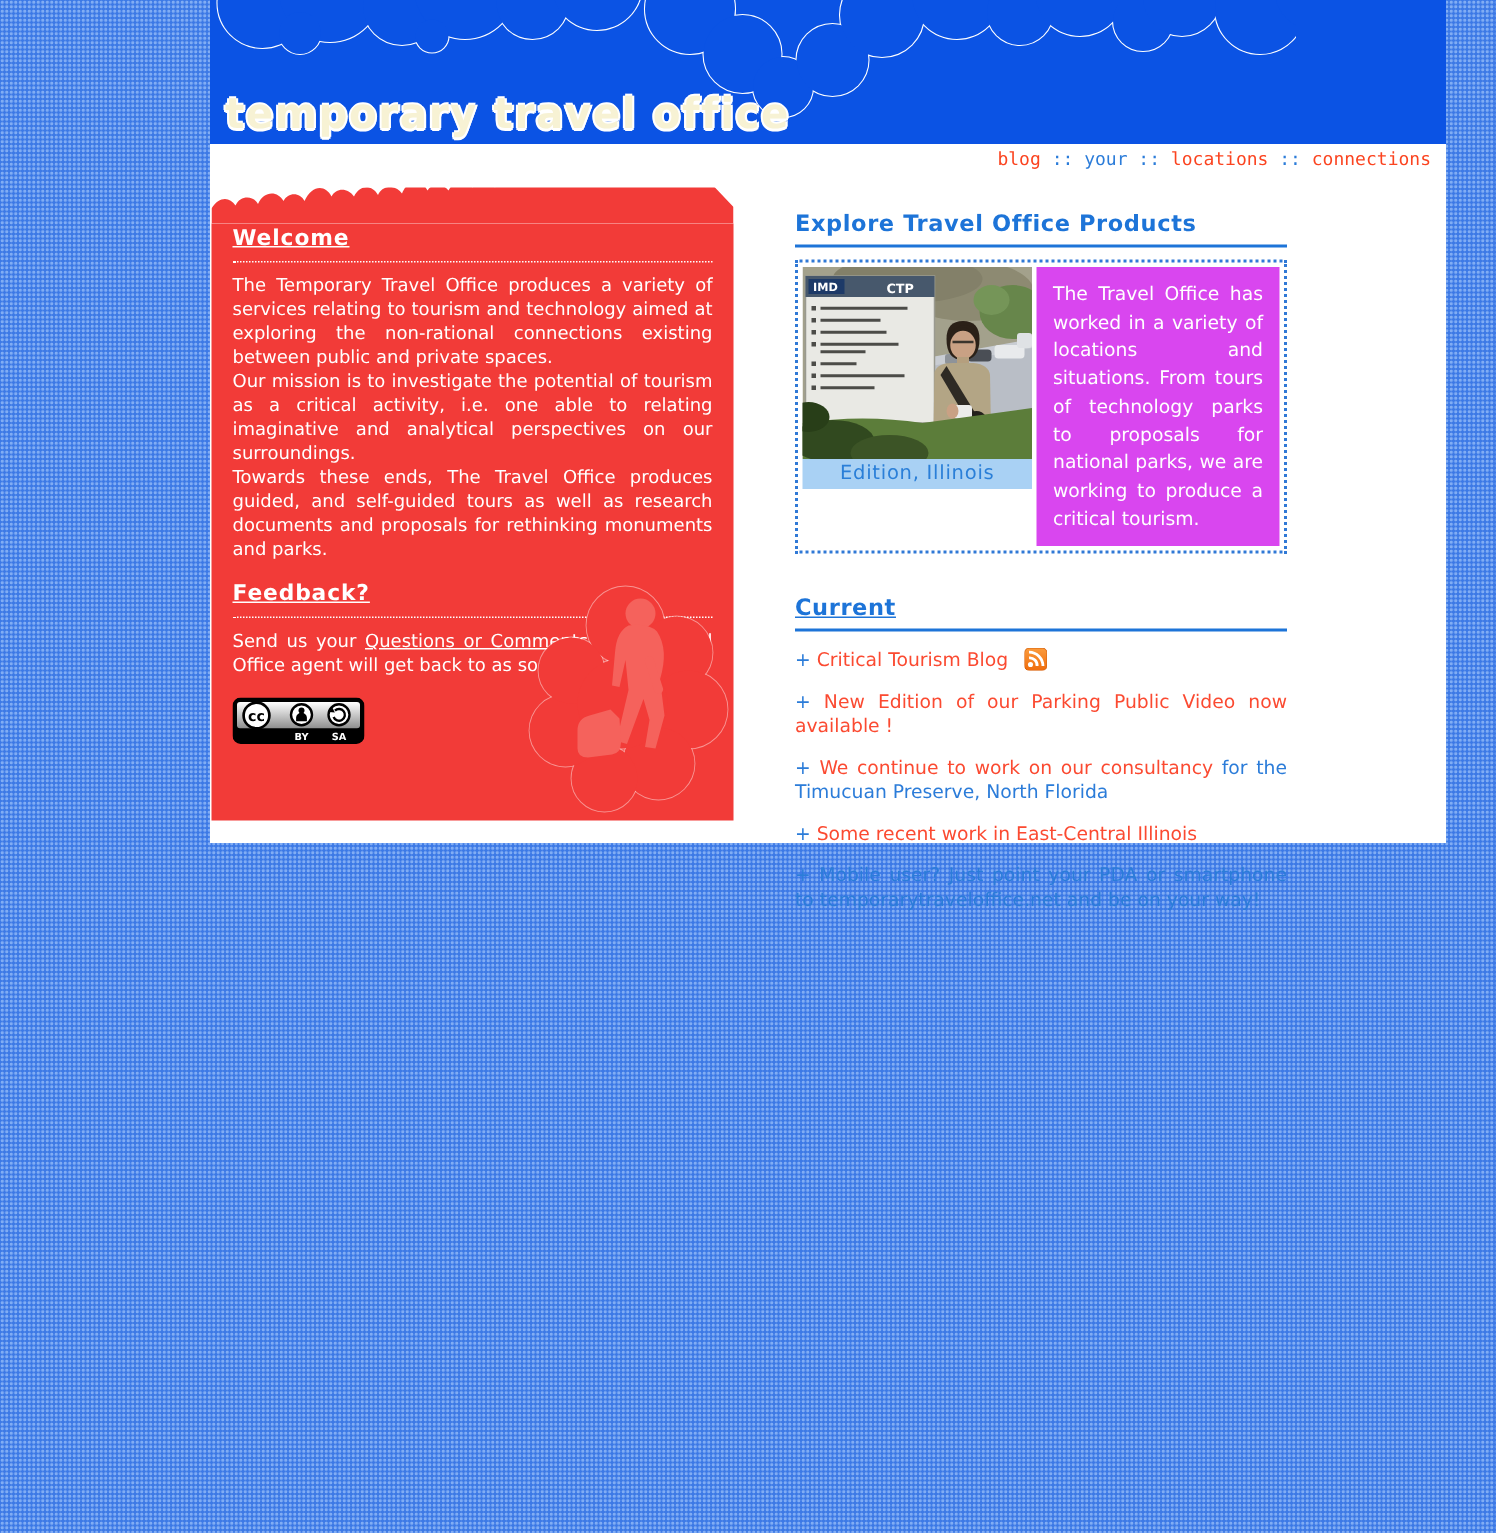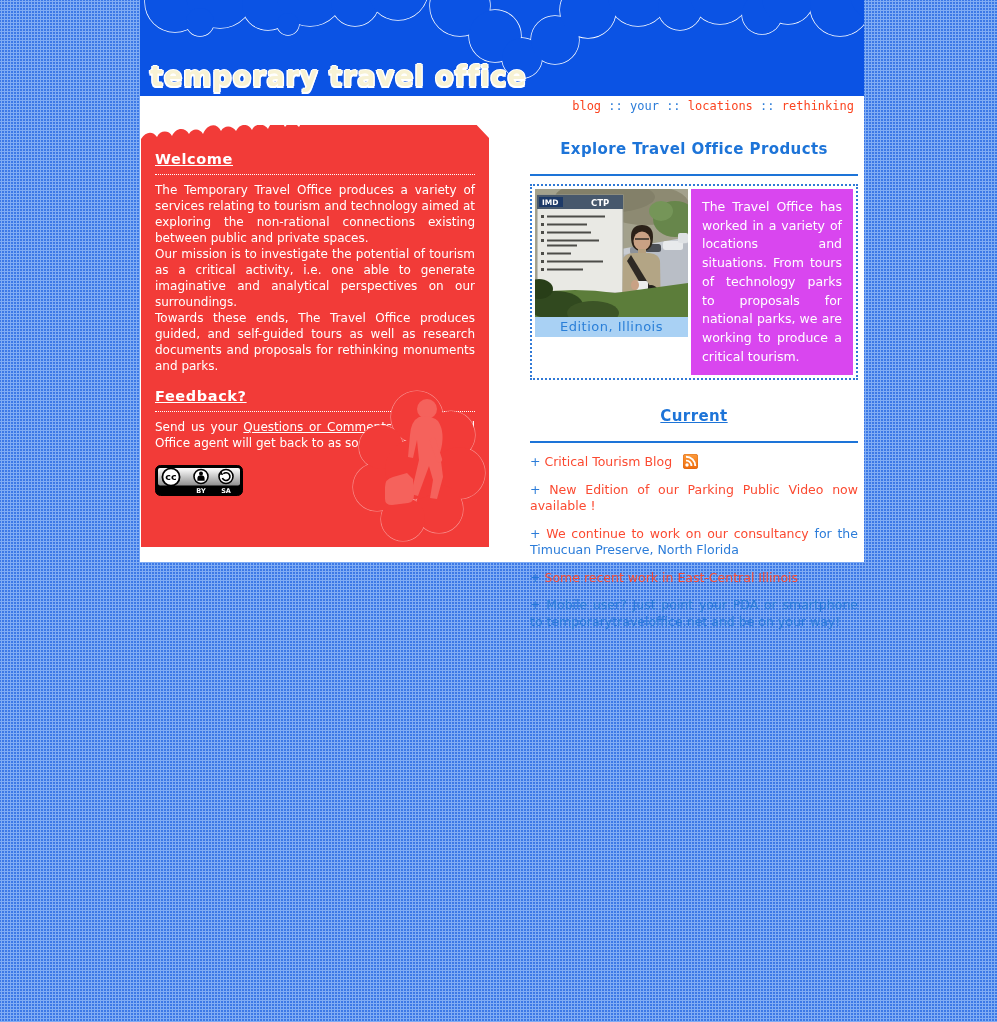--- a/index.html
+++ b/index.html
@@ -4,21 +4,21 @@
 <style>
   * { box-sizing: border-box; }
   html,body { margin:0; padding:0; }
   body {
     width:997px; height:1022px;
     font-family:"DejaVu Sans", sans-serif;
     background-color:#3c79e6;
     background-image: radial-gradient(circle, rgba(185,215,255,.55) 1px, transparent 1.3px);
     background-size:3px 3px;
   }
-  .site { width:724px; margin-left:140px;border-radius:28px; }
+  .site { width:824px; margin-left:140px;border-radius:28px; }
 
   
   .header { position:relative; height:96px; background:#0b53e4; overflow:hidden; }
   .header svg.clouds { position:absolute; top:0; left:0; }
   .logo {
     position:absolute; left:10px; bottom:4px;
     font-size:27px; font-weight:bold; letter-spacing:1px;
     color:#f7f2d4;
     text-shadow:-1.4px 0 0 #fff, 1.4px 0 0 #fff, 0 -1.4px 0 #fff, 0 1.6px 0 #fff, 1px 1px 0 #fff, -1px 1px 0 #fff;
     transform:scaleY(1.05);
@@ -50,22 +50,22 @@
   .red-body h2.fb { margin-top:12px; }
   .red-body p { margin:0; color:#fff; font-size:12px; line-height:16px; text-align:justify; }
   .red-body p.first { margin-top:7px; }
   .red-body a.white-link { color:#fff; text-decoration:underline; cursor:pointer; }
   .cc-badge { margin-top:14px; display:inline-block; cursor:pointer; }
   .watermark { position:absolute; right:-8px; top:228px; pointer-events:none; }
 
   
   .right-col { position:absolute; left:390px; top:22px; width:328px; }
   .right-col h2 {
-    margin:0 0 8px; padding-bottom:16px; font-size:15px; letter-spacing:.4px;
-    color:#1d74d8; border-bottom:2px solid #1d74d8;text-align:center;
+    margin:0 0 8px; padding-bottom:5px; font-size:15px; letter-spacing:.4px;
+    color:#1d74d8; border-bottom:2px solid #1d74d8;
   }
   .product-box {
     border:2px dotted #3079d6; padding:3px; display:flex; align-items:stretch;
   }
   .photo-wrap { width:153px; display:flex; flex-direction:column; cursor:pointer; }
   .photo-wrap svg { display:block; }
   .caption {
     height:20px; background:#a9d1f4; color:#2a7fd8;
     font-size:13px; line-height:20px; text-align:center; letter-spacing:.5px;
   }
@@ -128,21 +128,21 @@
           <circle cx="580" cy="-6" r="30"></circle>
         <circle cx="622" cy="14" r="20"></circle>
           <circle cx="648" cy="-2" r="26"></circle>
           <circle cx="700" cy="6" r="30"></circle>
         <circle cx="736" cy="-6" r="26"></circle>
       </g>
     </svg>
     <div class="logo">temporary travel office</div>
   </header>
 
-  <nav class="nav" id="main-nav"><a class="nav-link c-orange">blog</a><span class="sep"> :: </span><a class="nav-link c-blue">your</a><span class="sep"> :: </span><a class="nav-link c-orange">locations</a><span class="sep"> :: </span><a class="nav-link c-orange">rethinking</a></nav>
+  <nav class="nav" id="main-nav"><a class="nav-link c-orange">blog</a><span class="sep"> :: </span><a class="nav-link c-blue">your</a><span class="sep"> :: </span><a class="nav-link c-orange">locations</a><span class="sep"> :: </span><a class="nav-link c-orange">connections</a></nav>
 
   <div class="content">
 
     <aside class="red-panel">
       <svg class="bumps" width="348" height="24" viewBox="0 0 348 24" preserveAspectRatio="none">
         <path fill="#f23b38" d="M0,24 L0,14
           c5,-8 12,-8 16,-2 c3,-7 12,-7 15,-1 c4,-9 13,-9 17,-2 c3,-6 11,-6 14,0
           c5,-11 14,-11 18,-3 c3,-6 11,-6 15,0 c4,-8 12,-8 16,-1 c3,-7 12,-7 16,-1
           c4,-10 13,-10 17,-2 c3,-5 10,-5 14,0 c4,-8 12,-8 16,-2 c3,-6 11,-6 15,0
           c4,-9 12,-9 16,-2 c3,-6 11,-6 15,1 c4,-8 12,-8 16,-1 c3,-7 11,-7 15,0
@@ -174,21 +174,21 @@
           <g fill="#f5625c">
             <circle cx="80" cy="32" r="10"></circle>
             <path d="M72,40 q-8,4 -9,18 l-2,22 5,1 4,-18 2,20 -8,34 7,2 11,-30 4,14 -3,18 7,1 6,-22 -3,-24 q6,-20 -2,-32 q-6,-6 -19,-4 z"></path>
             <path d="M60,96 l-14,4 q-8,2 -8,10 l0,12 q0,6 7,6 l16,-2 q6,-1 6,-8 l-1,-16 z"></path>
             <rect x="86" y="60" width="6" height="26" rx="3" transform="rotate(-18 89 73)"></rect>
           </g>
         </svg>
 
         <h2>Welcome</h2>
         <p class="first">The Temporary Travel Office produces a variety of services relating to tourism and technology aimed at exploring the non-rational connections existing between public and private spaces.</p>
-        <p>Our mission is to investigate the potential of tourism as a critical activity, i.e. one able to generate imaginative and analytical perspectives on our surroundings.</p>
+        <p>Our mission is to investigate the potential of tourism as a critical activity, i.e. one able to relating imaginative and analytical perspectives on our surroundings.</p>
         <p>Towards these ends, The Travel Office produces guided, and self-guided tours as well as research documents and proposals for rethinking monuments and parks.</p>
 
         <h2 class="fb">Feedback?</h2>
         <p class="first"><span>Send us your </span><a class="white-link">Questions or Comments</a><span> and a Travel Office agent will get back to as soon as possible.</span></p>
 
         <svg class="cc-badge" width="88" height="31" viewBox="0 0 88 31">
           <defs>
               <linearGradient id="silver" x1="0" y1="0" x2="0" y2="1">
             <stop offset="0" stop-color="#ffffff"></stop>
                 <stop offset="1" stop-color="#8f8f8f"></stop>

